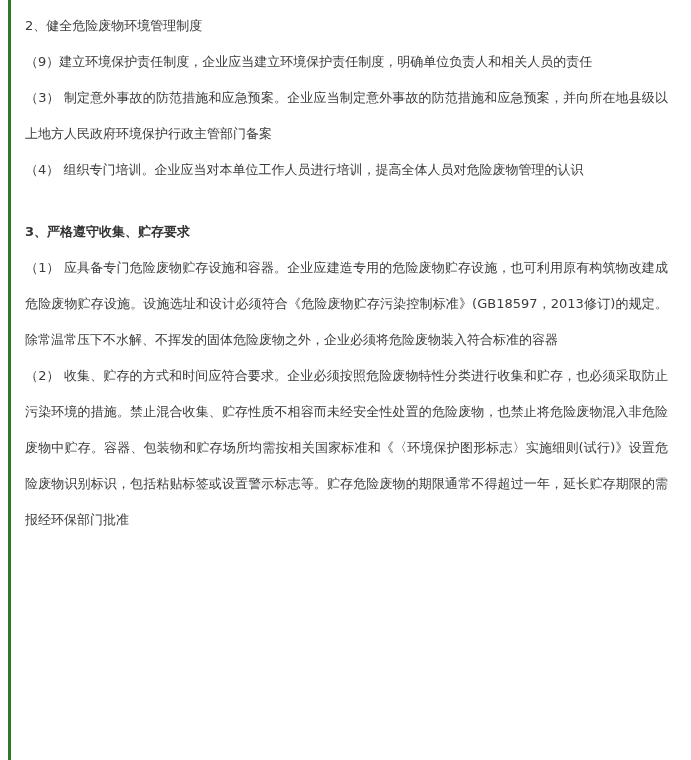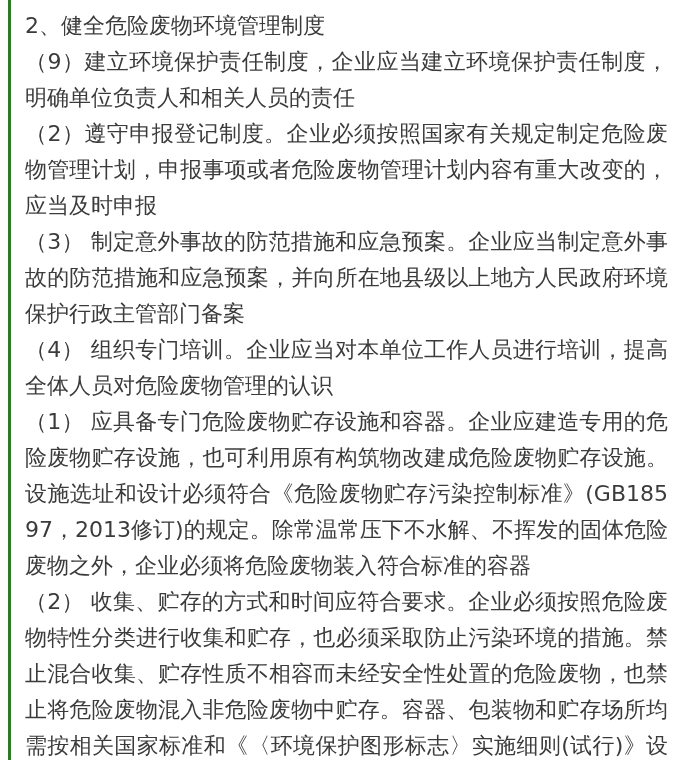--- a/index.html
+++ b/index.html
@@ -16,21 +16,21 @@
   .article {
     box-sizing: border-box;
     width: 683px;
     height: 760px;
     margin-left: 8px;
     border-left: 3px solid #2d7a26;
     padding: 8px 23px 10px 14px;
   }
   .para {
     margin: 0;
-    font-size: 22px;
+    font-size: 13px;
     line-height: 36px;
     color: #3b3b3b;
     text-align: justify;
     text-justify: inter-ideograph;
     word-break: break-all;
   }
   .section-heading {
     font-weight: normal;
   }
   .section-heading-bold {
@@ -40,23 +40,23 @@
   }
 </style>
 </head>
 <body>
 
 <div class="article">
   <p class="para section-heading">2、健全危险废物环境管理制度</p>
 
   <p class="para">（9）建立环境保护责任制度，企业应当建立环境保护责任制度，明确单位负责人和相关人员的责任</p>
 
-  <p class="para">（2）遵守申报登记制度。企业必须按照国家有关规定制定危险废物管理计划，申报事项或者危险废物管理计划内容有重大改变的，应当及时申报</p>
 
   <p class="para">（3） 制定意外事故的防范措施和应急预案。企业应当制定意外事故的防范措施和应急预案，并向所在地县级以上地方人民政府环境保护行政主管部门备案</p>
 
   <p class="para">（4） 组织专门培训。企业应当对本单位工作人员进行培训，提高全体人员对危险废物管理的认识</p>
 
+  <p class="para section-heading-bold">3、严格遵守收集、贮存要求</p>
 
   <p class="para">（1） 应具备专门危险废物贮存设施和容器。企业应建造专用的危险废物贮存设施，也可利用原有构筑物改建成危险废物贮存设施。设施选址和设计必须符合《危险废物贮存污染控制标准》(GB18597，2013修订)的规定。除常温常压下不水解、不挥发的固体危险废物之外，企业必须将危险废物装入符合标准的容器</p>
 
   <p class="para">（2） 收集、贮存的方式和时间应符合要求。企业必须按照危险废物特性分类进行收集和贮存，也必须采取防止污染环境的措施。禁止混合收集、贮存性质不相容而未经安全性处置的危险废物，也禁止将危险废物混入非危险废物中贮存。容器、包装物和贮存场所均需按相关国家标准和《〈环境保护图形标志〉实施细则(试行)》设置危险废物识别标识，包括粘贴标签或设置警示标志等。贮存危险废物的期限通常不得超过一年，延长贮存期限的需报经环保部门批准</p>
 </div>
 
 </body></html>

